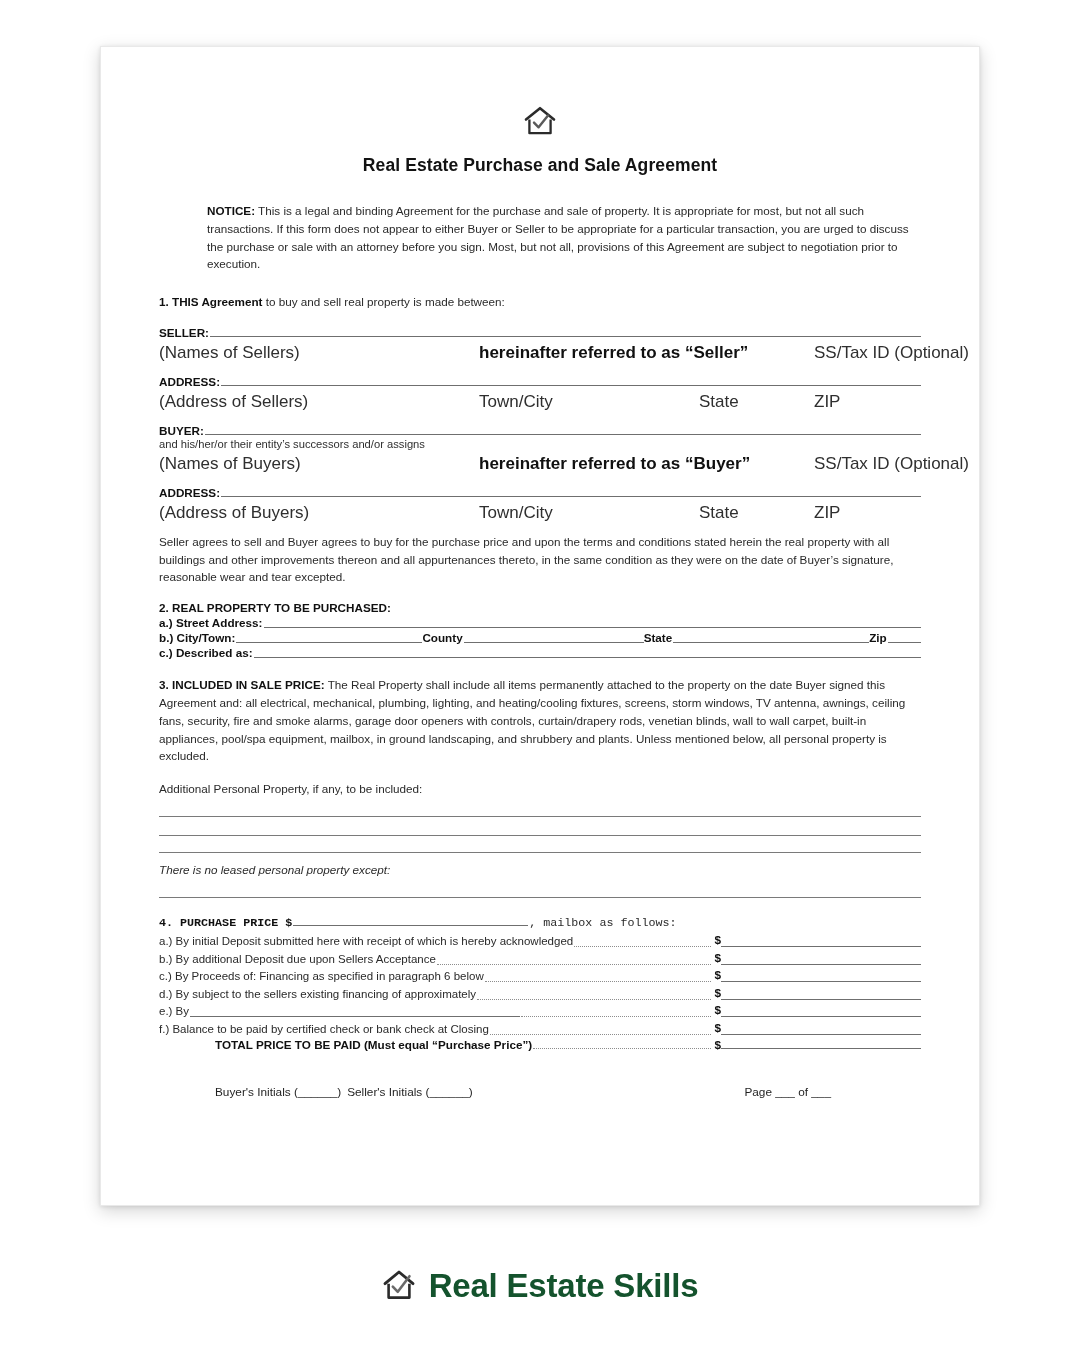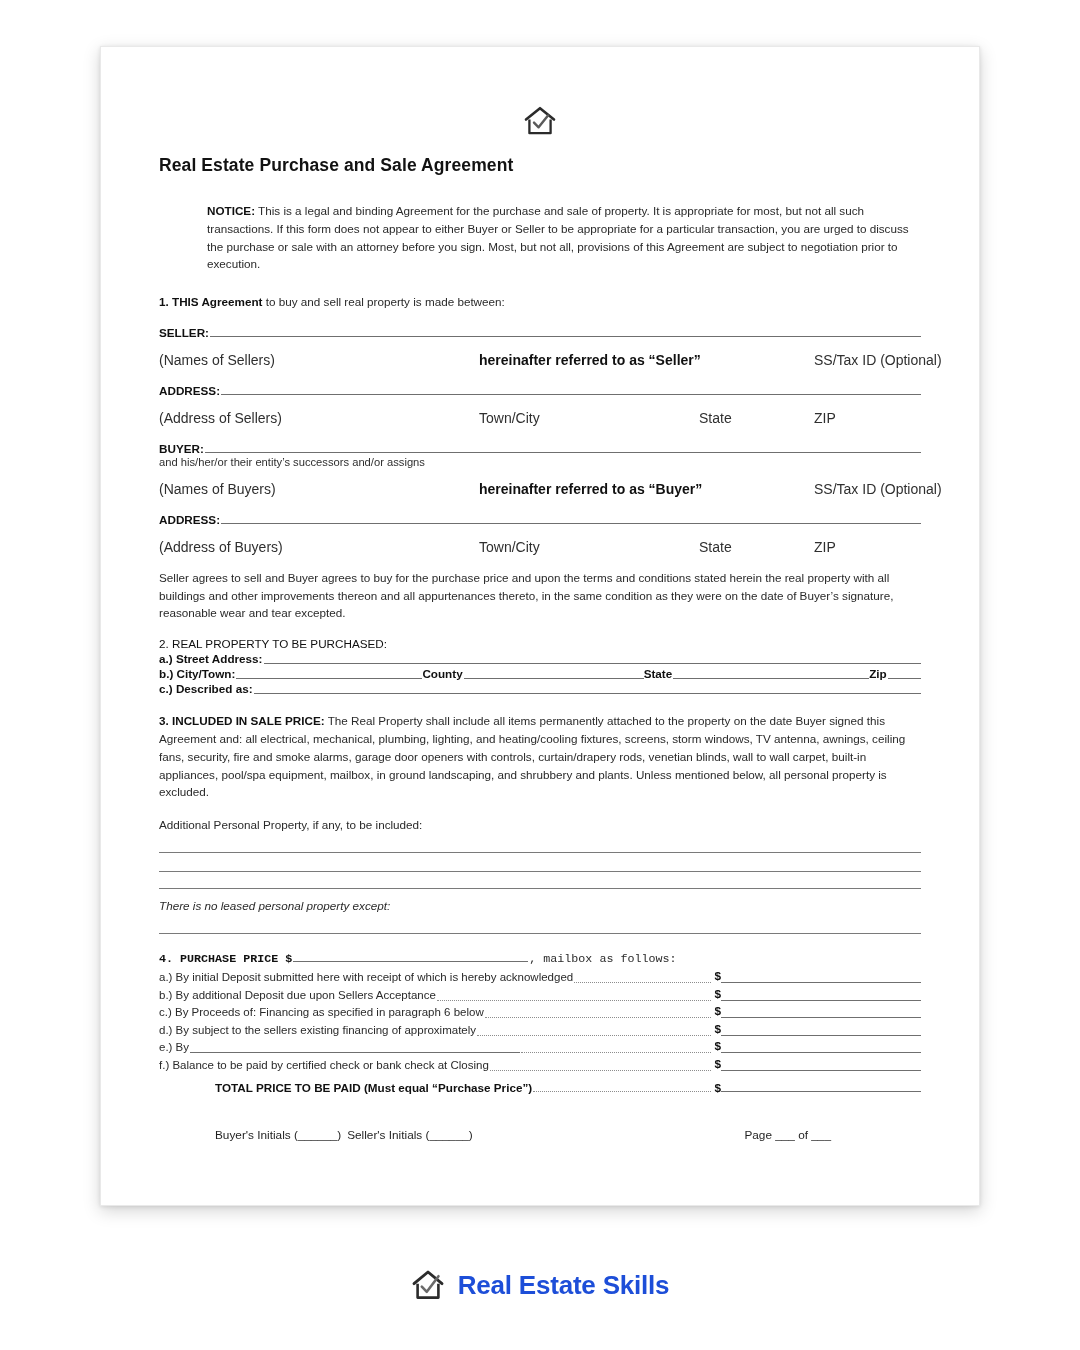--- a/index.html
+++ b/index.html
@@ -38,21 +38,21 @@
 
   
   .doc-icon {
     width: 100%;
     text-align: center;
     margin-top: 24px;
     margin-bottom: 6px;
     line-height: 0;
   }
   .doc-title {
-    text-align: left;
+    text-align: center;
     font-size: 17.5px;
     font-weight: bold;
     letter-spacing: 0.1px;
     margin: 18px 0 0 0;
     color: #121212;
   }
 
   
   .body-text {
     font-size: 11.7px;
@@ -79,41 +79,41 @@
   .field-label { white-space: nowrap; }
   .rule {
     flex: 1 1 auto;
     border-bottom: 1px solid #6f6f6f;
     height: 12px;
     margin-left: 1px;
   }
 
   .caption-row {
     position: relative;
-    font-size: 14px;
+    font-size: 17px;
     color: #2f2f2f;
     height: 17px;
-    margin-top: 13px;
+    margin-top: 4px;
   }
   .cap { position: absolute; white-space: nowrap; }
   .cap.c1 { left: 0; }
   .cap.c2 { left: 320px; }
   .cap.c3 { left: 540px; }
   .cap.c4 { left: 655px; }
   .cap.bold { font-weight: bold; color: #101010; }
 
   .subline {
     font-size: 11.2px;
     color: #2f2f2f;
     margin-top: 1px;
   }
 
   
   .s2 { margin-top: 15px; }
-  .s2-head { font-size: 11.7px; font-weight: normal; color: #101010; }
+  .s2-head { font-size: 11.7px; font-weight: bold; color: #101010; }
   .s2-row {
     display: flex;
     align-items: flex-start;
     font-size: 11.7px;
     font-weight: bold;
     color: #101010;
     margin-top: 2px;
   }
   .s2-row .seg-label { white-space: nowrap; }
   .s2-row .seg-rule {
@@ -183,21 +183,21 @@
     width: 200px;
     border-bottom: 1px solid #6f6f6f;
     height: 11px;
   }
 
   .total-row {
     display: flex;
     align-items: baseline;
     font-size: 11.7px;
     color: #101010;
-    margin-top: 10px;
+    margin-top: 3px;
     padding-left: 56px;
   }
   .total-label { font-weight: bold; white-space: nowrap; }
 
   
   .sheet-footer {
     display: flex;
     align-items: baseline;
     margin-top: 33px;
     font-size: 11.8px;
@@ -210,23 +210,23 @@
 
   
   .brand {
     display: flex;
     align-items: center;
     justify-content: center;
     gap: 11px;
     margin-top: 62px;
   }
   .brand-text {
-    font-size: 26px;
-    font-weight: bold;
-    color: #1d4ed8;
+    font-size: 33px;
+    font-weight: bold;
+    color: #14532d;
     letter-spacing: -0.2px;
     line-height: 1;
   }
 </style>
 </head>
 <body>
 
 <div class="screen">
 
   <div class="sheet">

